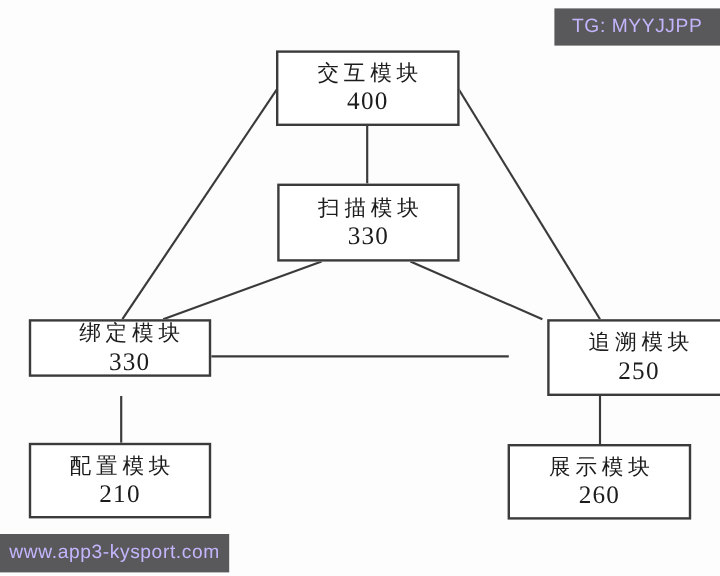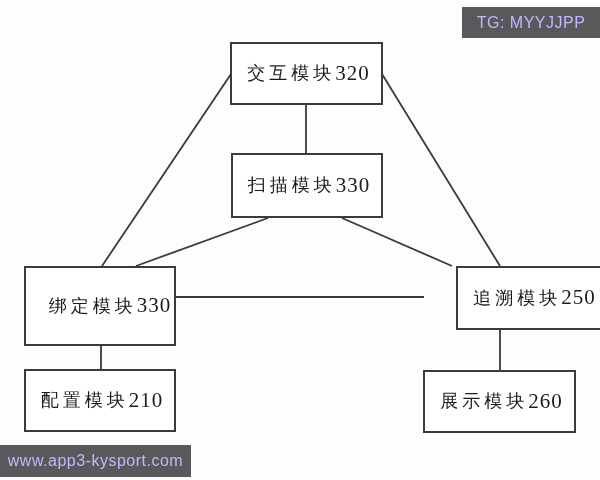--- a/index.html
+++ b/index.html
@@ -17,40 +17,40 @@
   .wires {
     position: absolute; left: 0; top: 0;
     width: 600px; height: 480px;
   }
   .module-box {
     position: absolute;
     box-sizing: border-box;
     background: #ffffff;
     border: 2px solid #3b3b3b;
     display: flex;
-    flex-direction: row;
+    flex-direction: column;
     align-items: center;
     justify-content: center;
     color: #1c1c1c;
   }
   .module-label {
     font-size: 18px;
     letter-spacing: 4px;
     line-height: 1.25;
     white-space: nowrap;
     text-indent: 4px; 
   }
   .module-number {
     font-size: 21px;
     line-height: 1.2;
     letter-spacing: 1px;
   }
   #box-220 { left: 230px; top: 42px;  width: 153px; height: 63px; }
   #box-240 { left: 231px; top: 153px; width: 152px; height: 65px; }
-  #box-230 { left: 24px;  top: 266px; width: 152px; height: 80px; padding-left: 16px; }
+  #box-230 { left: 24px;  top: 266px; width: 152px; height: 48px; padding-left: 16px; }
   #box-250 { left: 424px; top: 266px; width: 153px; height: 64px; margin-left: 32px; }
   #box-210 { left: 24px;  top: 369px; width: 152px; height: 63px; }
   #box-260 { left: 423px; top: 370px; width: 153px; height: 63px; }
   .badge {
     position: absolute;
     background: #59595b;
     color: #c4b5fd;
     font-family: "Liberation Sans", "DejaVu Sans", sans-serif;
     display: flex;
     align-items: center;
@@ -74,21 +74,21 @@
       <line x1="268" y1="218" x2="136" y2="266"></line>
       <line x1="342" y1="218" x2="452" y2="266"></line>
       <line x1="176" y1="297" x2="424" y2="297"></line>
       <line x1="101" y1="330" x2="101" y2="369"></line>
       <line x1="500" y1="330" x2="500" y2="370"></line>
     </g>
   </svg>
 
   <div class="module-box" id="box-220">
     <div class="module-label">交互模块</div>
-    <div class="module-number">320</div>
+    <div class="module-number">400</div>
   </div>
 
   <div class="module-box" id="box-240">
     <div class="module-label">扫描模块</div>
     <div class="module-number">330</div>
   </div>
 
   <div class="module-box" id="box-230">
     <div class="module-label">绑定模块</div>
     <div class="module-number">330</div>

